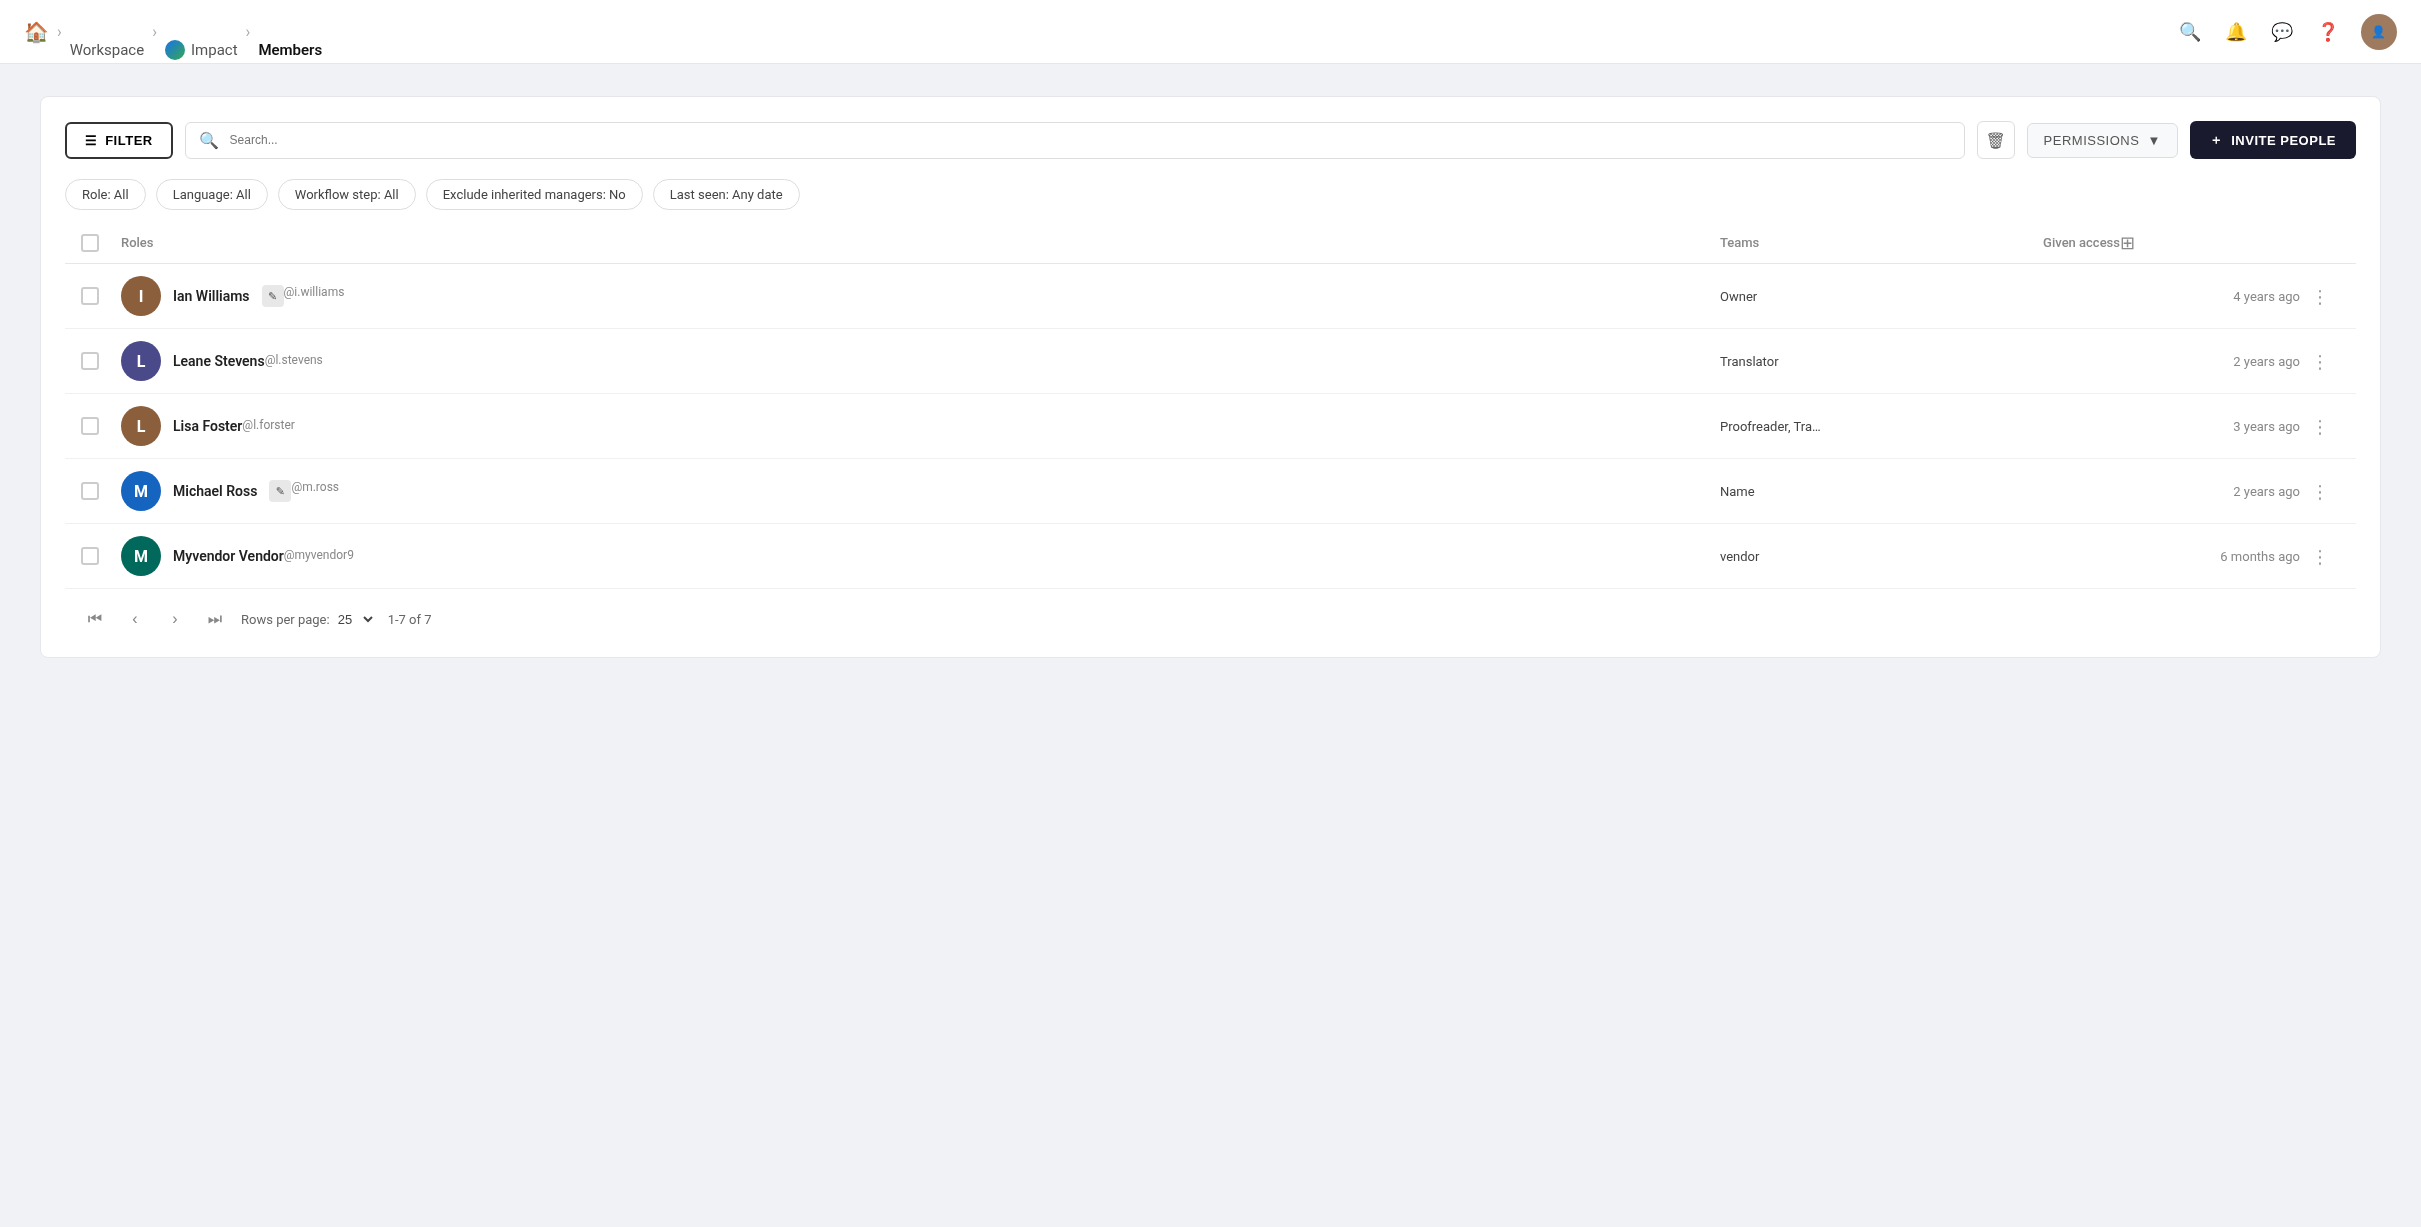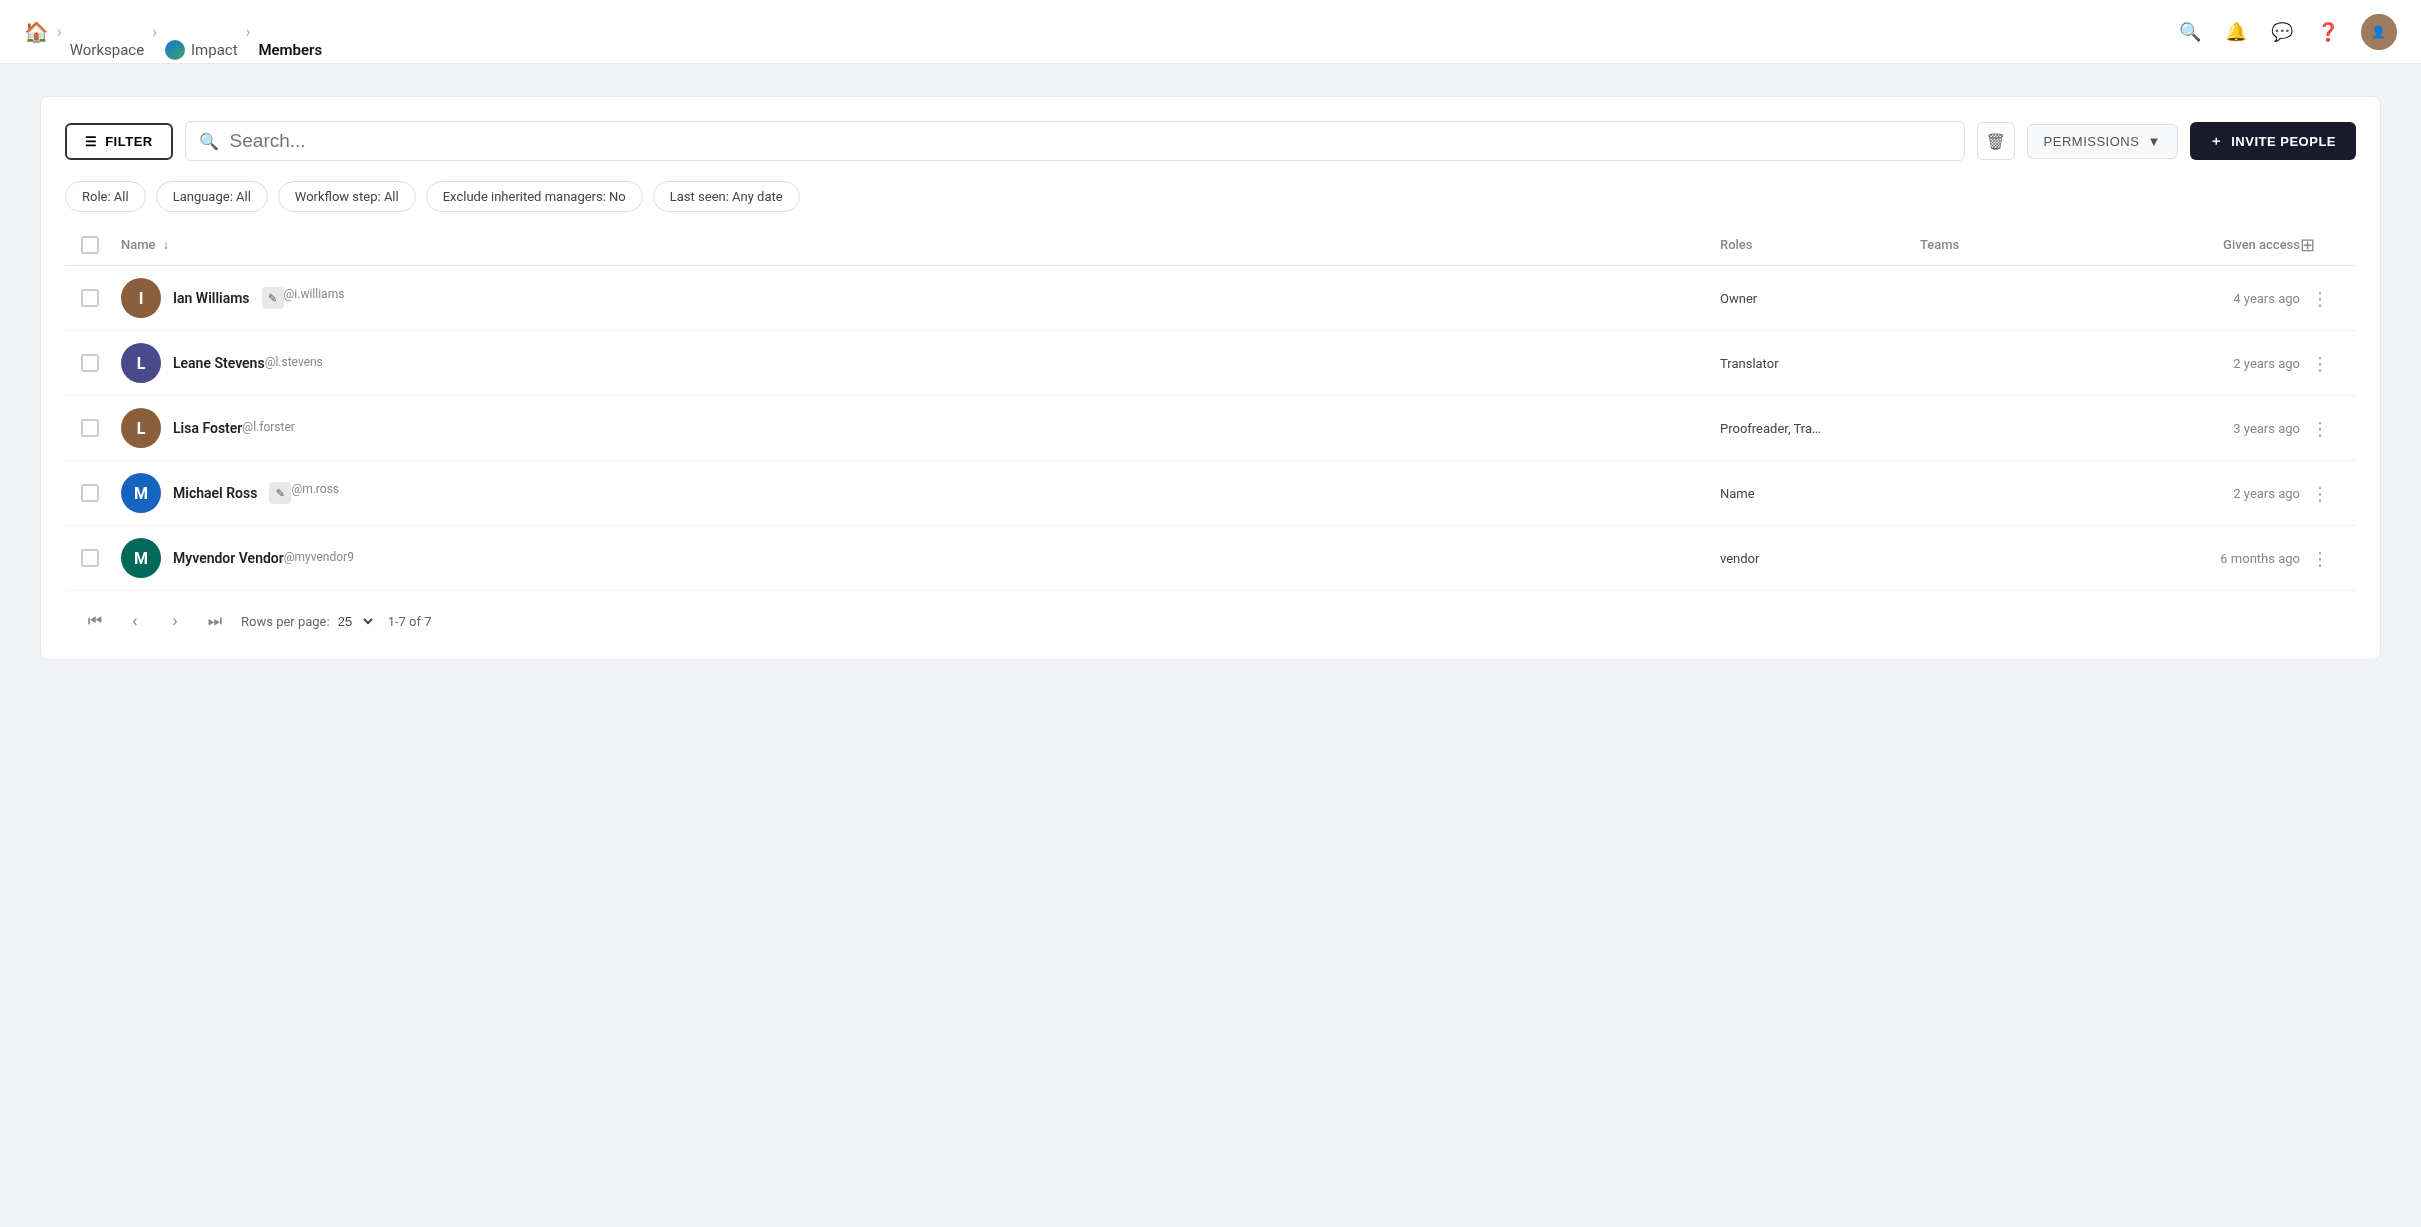--- a/index.html
+++ b/index.html
@@ -118,21 +118,21 @@
       align-items: center;
       gap: 10px;
       border: 1px solid #ddd;
       border-radius: 6px;
       padding: 8px 14px;
       background: #fff;
     }
     .search-box input {
       border: none;
       outline: none;
-      font-size: 19px;
+      font-size: 12px;
       color: #737373;
       width: 100%;
       background: transparent;
     }
     .delete-btn {
       width: 38px;
       height: 38px;
       display: flex;
       align-items: center;
       justify-content: center;
@@ -395,24 +395,20 @@
       <div class="filter-chip">Language: All</div>
       <div class="filter-chip">Workflow step: All</div>
       <div class="filter-chip">Exclude inherited managers: No</div>
       <div class="filter-chip">Last seen: Any date</div>
     </div>
 
     <div class="table-header">
       <div>
         <div class="checkbox"></div>
       </div>
-      <div>
-        <span>Name</span>
-        <span class="sort-icon">↓</span>
-      </div>
       <div>Roles</div>
       <div>Teams</div>
       <div style="text-align:right;">Given access</div>
       <div class="header-icon">⊞</div>
     </div>
 
     <div id="table-rows-container">
         <div class="table-row">
     <div>
       <div class="checkbox"></div>

